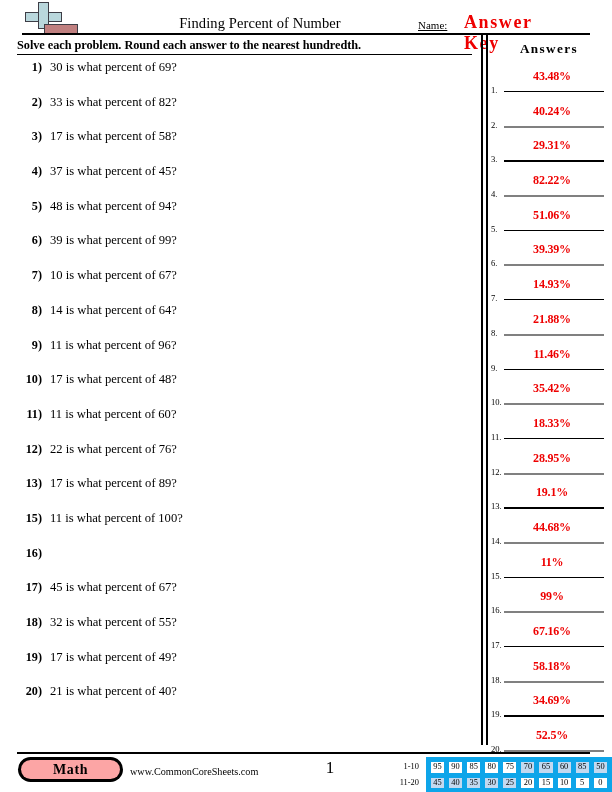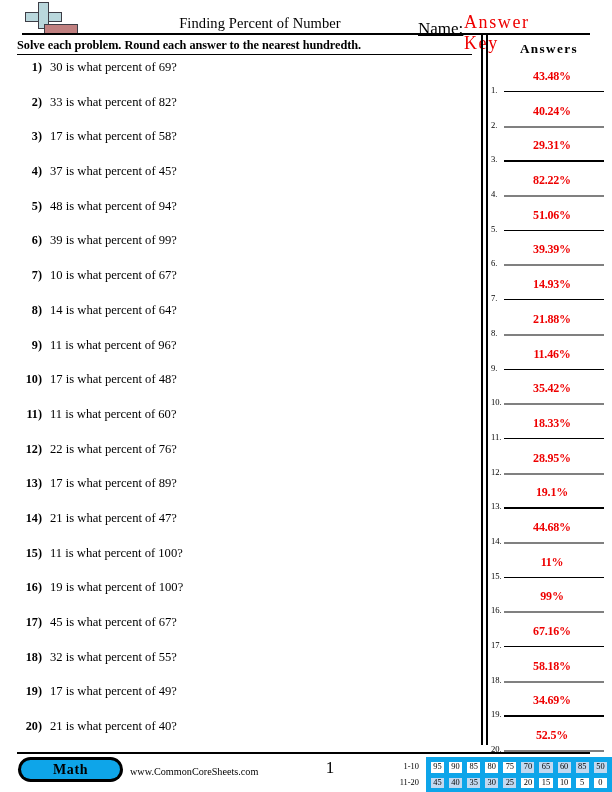--- a/index.html
+++ b/index.html
@@ -56,28 +56,28 @@
     position: absolute;
     left: 110px; top: 15px;
     width: 300px;
     text-align: center;
     font-size: 14.5px;
     letter-spacing: 0.1px;
   }
   #name-label {
     position: absolute;
     left: 418px; top: 19px;
-    font-size: 17px;
+    font-size: 11px;
     text-decoration: underline;
   }
   #answer-key-label {
     position: absolute;
     left: 464px; top: 12px;
     font-size: 18px;
-    font-weight: normal;
+    font-weight: bold;
     color: #ee0000;
     letter-spacing: 1.6px;
   }
   #header-rule {
     position: absolute;
     left: 22px; top: 33px;
     width: 568px; height: 2.2px;
     background: #000000;
   }
 
@@ -195,21 +195,21 @@
     left: 18px; top: 757px;
     width: 105px; height: 25px;
     background: #000000;
     border-radius: 13px;
     display: flex;
     align-items: center;
     justify-content: center;
   }
   #math-badge-inner {
     width: 99px; height: 19px;
-    background: #0ea5e9;
+    background: #fca5a5;
     border-radius: 10px;
     display: flex;
     align-items: center;
     justify-content: center;
     font-size: 14px;
     font-weight: bold;
     letter-spacing: 0.6px;
   }
   #site-url {
     position: absolute;
@@ -319,30 +319,25 @@
     </div>
     <div class="problem">
       <span class="problem-num">12)</span>
       <span class="problem-text">22 is what percent of 76?</span>
     </div>
     <div class="problem">
       <span class="problem-num">13)</span>
       <span class="problem-text">17 is what percent of 89?</span>
     </div>
     <div class="problem">
-      <span class="problem-num">14)</span>
-      <span class="problem-text">21 is what percent of 47?</span>
-    </div>
-    <div class="problem">
       <span class="problem-num">15)</span>
       <span class="problem-text">11 is what percent of 100?</span>
     </div>
     <div class="problem">
       <span class="problem-num">16)</span>
-      <span class="problem-text">19 is what percent of 100?</span>
     </div>
     <div class="problem">
       <span class="problem-num">17)</span>
       <span class="problem-text">45 is what percent of 67?</span>
     </div>
     <div class="problem">
       <span class="problem-num">18)</span>
       <span class="problem-text">32 is what percent of 55?</span>
     </div>
     <div class="problem">

